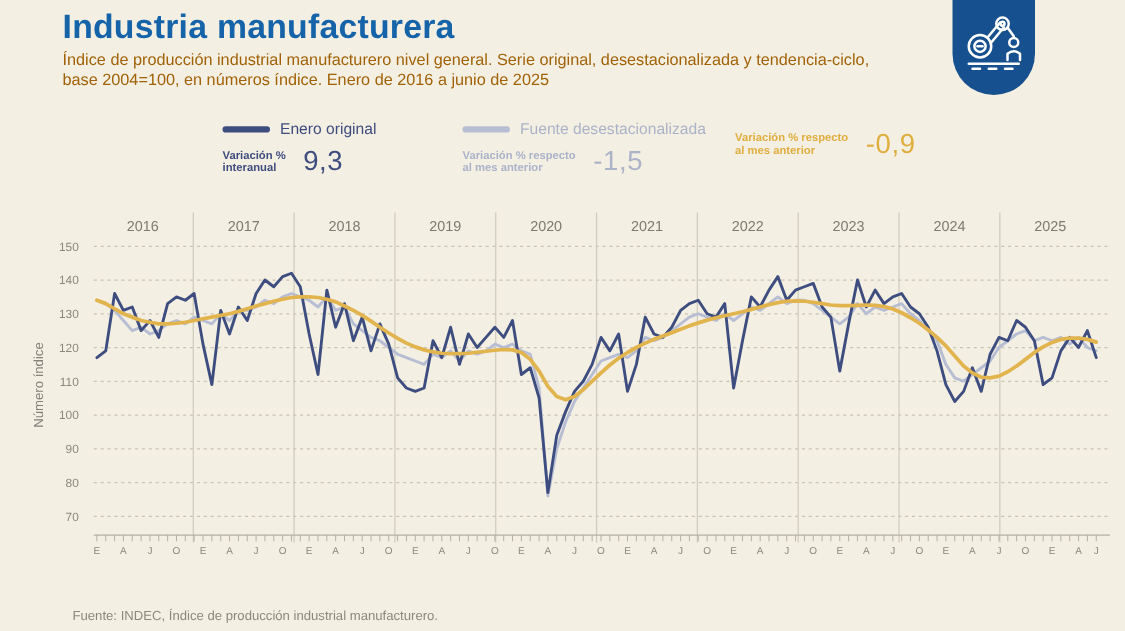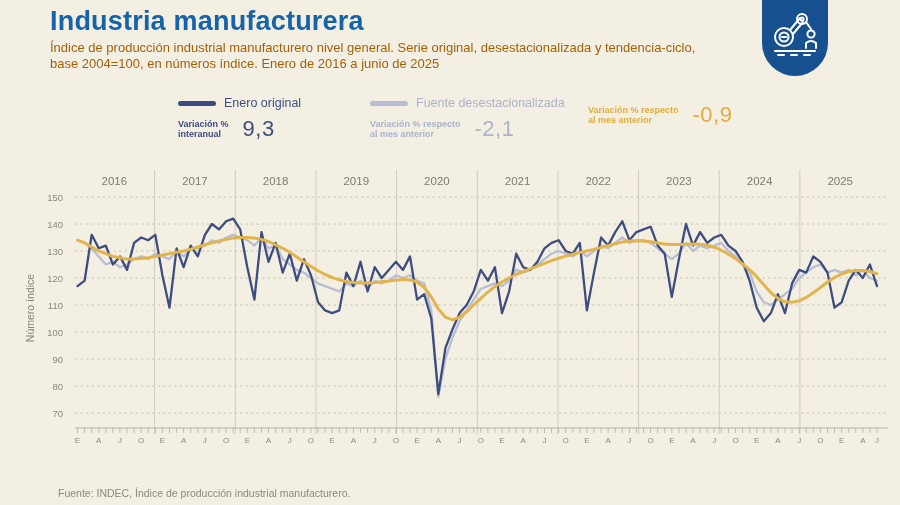--- a/index.html
+++ b/index.html
@@ -99,21 +99,21 @@
 <div class="legend-item li-2">
   <div class="lg-row">
     <span class="swatch sw-light"></span>
     <span class="lg-label c-light">Fuente desestacionalizada</span>
   </div>
   <div class="lg-row2">
     <div class="metric c-light">
       <div>Variación % respecto</div>
       <div>al mes anterior</div>
     </div>
-    <div class="lg-value c-light">-2,1</div>
+    <div class="lg-value c-light">-1,5</div>
   </div>
 </div>
 
 <div class="legend-item li-3">
   <div class="lg-row2">
     <div class="metric c-gold">
       <div>Variación % respecto</div>
       <div>al mes anterior</div>
     </div>
     <div class="lg-value c-gold">-0,9</div>

